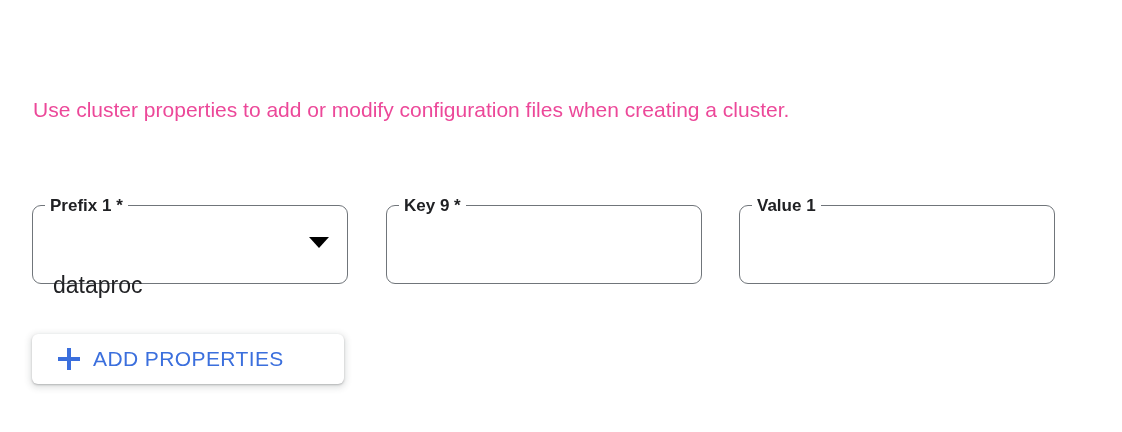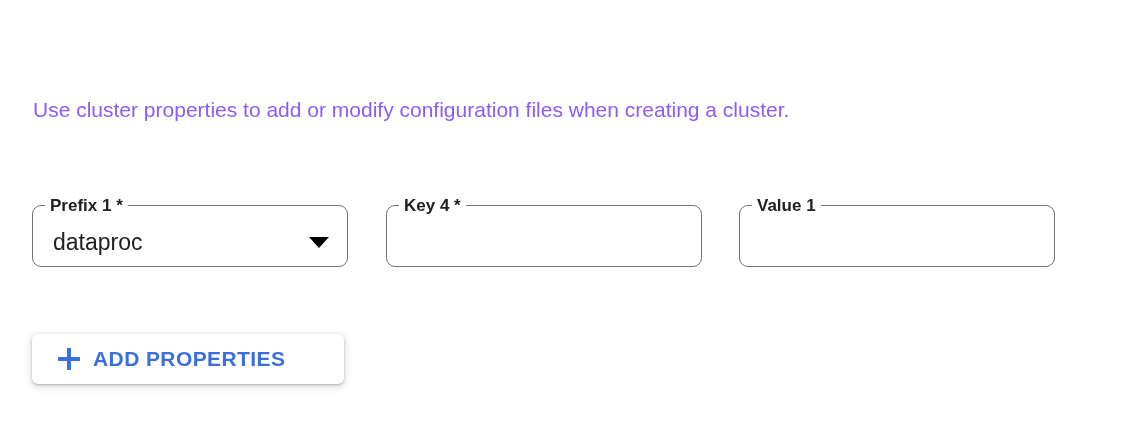--- a/index.html
+++ b/index.html
@@ -36,38 +36,38 @@
     white-space: nowrap;
   }
 
   .page-desc {
     position: absolute;
     left: 33px;
     top: 96px;
     font-size: 21px;
     line-height: 28px;
     font-weight: 400;
-    color: #8b5cf6;
+    color: #ec4899;
     white-space: nowrap;
   }
 
   
   .fields-row {
     position: absolute;
     left: 32px;
     top: 205px;
     width: 1060px;
     height: 80px;
   }
 
   .field {
     position: absolute;
     top: 0;
     width: 316px;
-    height: 62px;
+    height: 79px;
     box-sizing: border-box;
   }
   .field.f0 { left: 0px; }
   .field.f1 { left: 354px; }
   .field.f2 { left: 707px; text-decoration: underline; }
 
   
   .field-outline {
     position: absolute;
     left: 0;
@@ -97,21 +97,21 @@
     top: 22px;
     right: 16px;
     font-size: 23px;
     line-height: 30px;
     font-weight: 400;
     color: #202124;
     white-space: nowrap;
     overflow: hidden;
     text-overflow: clip;
   }
-  .field.f0 .field-value { right: 48px; }
+  .field.f0 .field-value { right: 48px; margin-top: 43px; }
   .field.f2 .field-value { right: 8px; }
 
   .select-arrow {
     position: absolute;
     right: 19px;
     top: 32px;
     width: 0;
     height: 0;
     border-left: 10px solid transparent;
     border-right: 10px solid transparent;
@@ -153,21 +153,21 @@
     left: 0; top: 9px;
     width: 22px; height: 4px;
   }
   .plus-icon::after {
     left: 9px; top: 0;
     width: 4px; height: 22px;
   }
   .add-button-label {
     font-size: 21px;
     line-height: 24px;
-    font-weight: 700;
+    font-weight: 400;
     letter-spacing: 0.4px;
     color: #3b6fdd;
     white-space: nowrap;
     text-align: right;
   }
 </style>
 </head>
 <body>
 
 <div class="page">
@@ -180,21 +180,21 @@
     <div class="field f0">
       <fieldset class="field-outline">
         <legend class="field-legend">Prefix 1 *</legend>
       </fieldset>
       <div class="field-value">dataproc</div>
       <div class="select-arrow"></div>
     </div>
 
     <div class="field f1">
       <fieldset class="field-outline">
-        <legend class="field-legend">Key 4 *</legend>
+        <legend class="field-legend">Key 9 *</legend>
       </fieldset>
     </div>
 
     <div class="field f2">
       <fieldset class="field-outline">
         <legend class="field-legend">Value 1</legend>
       </fieldset>
     </div>
 
   </div>

